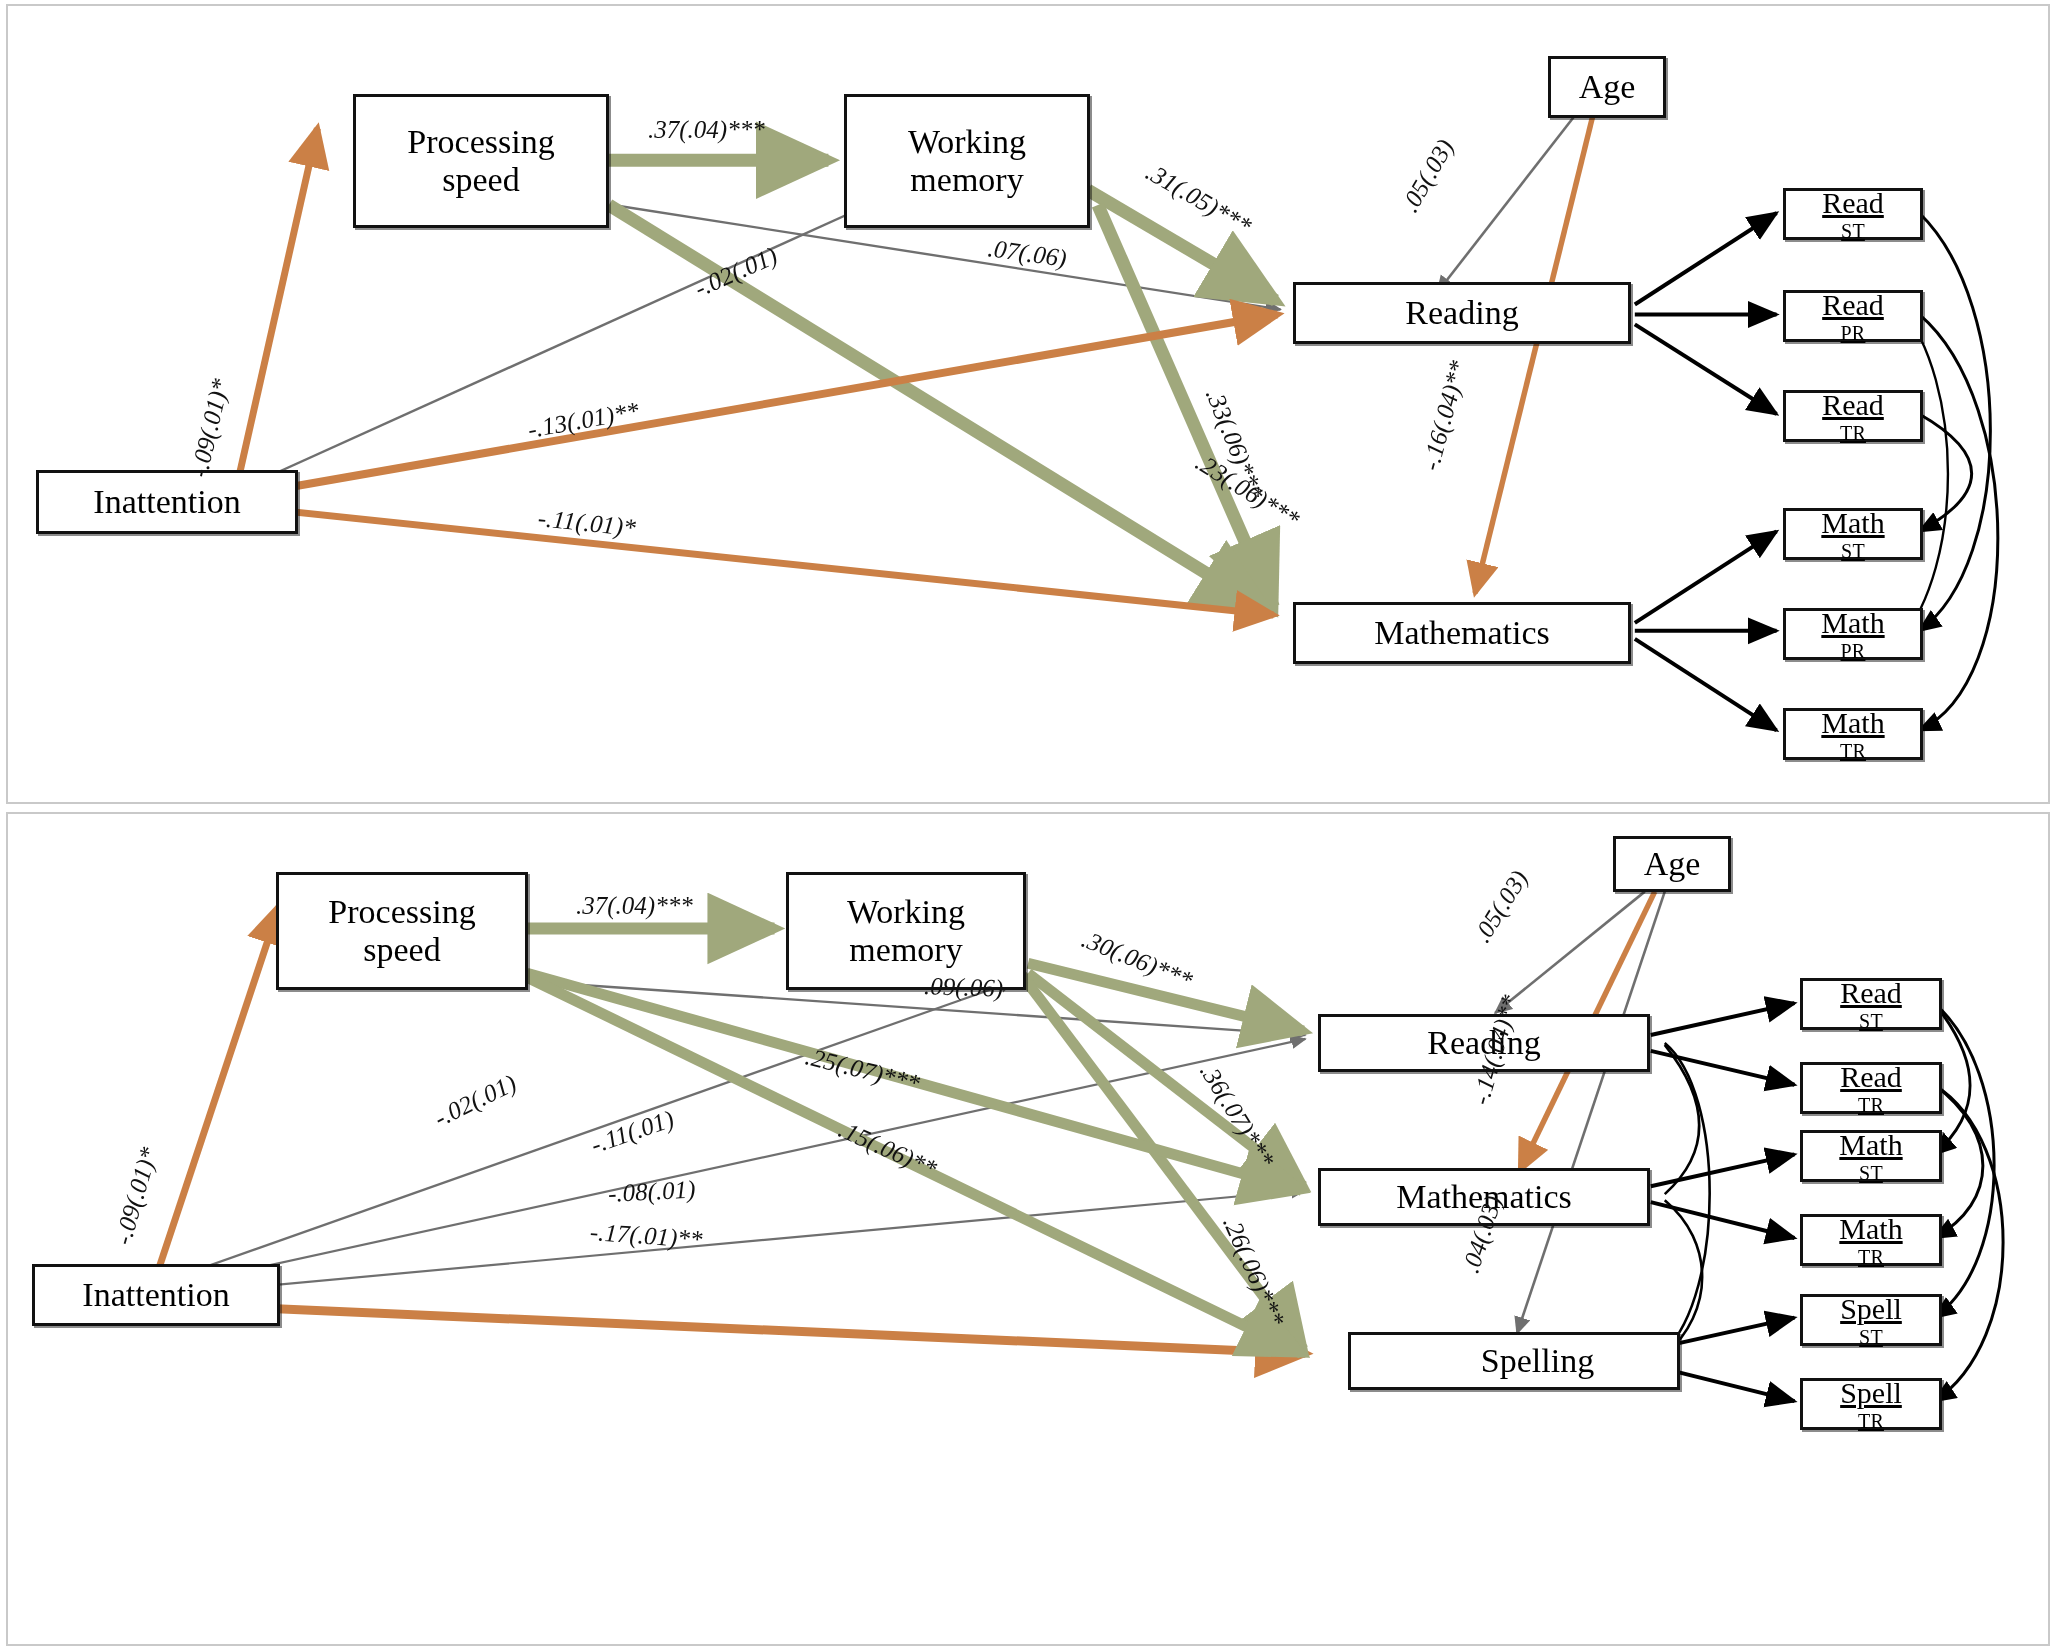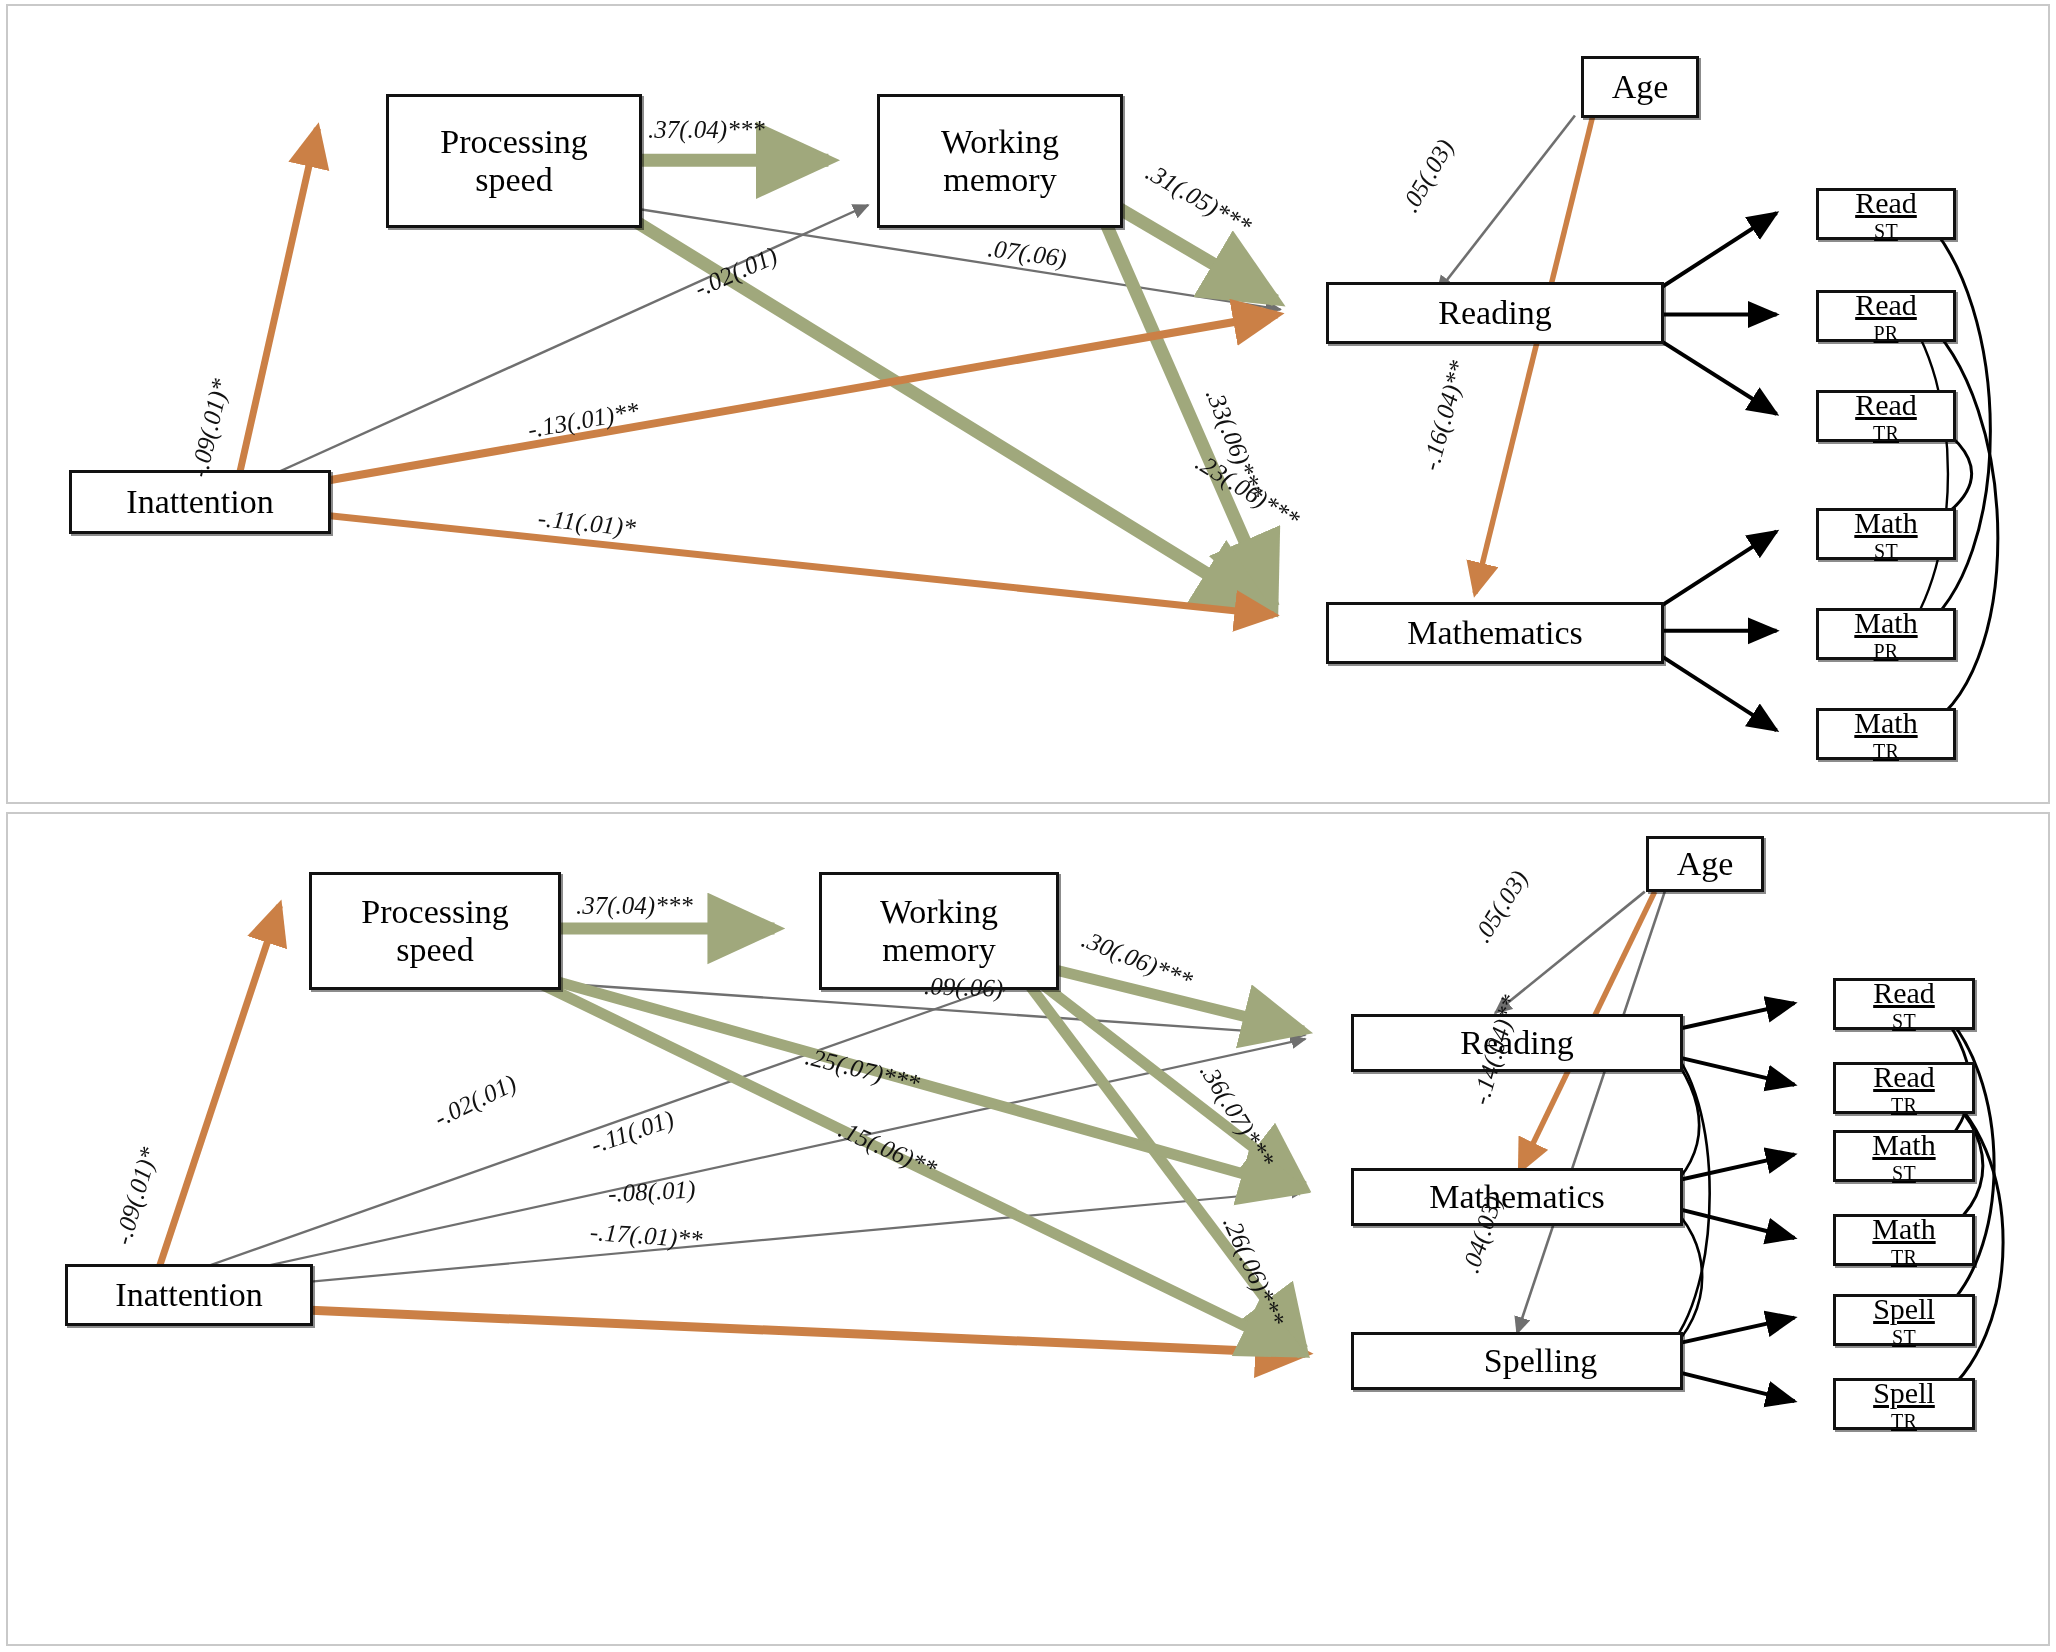--- a/index.html
+++ b/index.html
@@ -8,21 +8,20 @@
   .panel{position:absolute;left:6px;background:#fff;border:2px solid #c9c9c9;box-sizing:border-box;}
   #panel-a{top:4px;width:2044px;height:800px;}
   #panel-b{top:812px;width:2044px;height:834px;}
   .panel-svg{position:absolute;left:0;top:0;width:100%;height:100%;}
   .nodebox{
     position:absolute;background:#ffffff;border:3px solid #111;
     box-sizing:border-box;display:flex;align-items:center;justify-content:center;
     text-align:center;line-height:1.12;color:#000;
     box-shadow:2px 2px 0 rgba(0,0,0,.45);
     z-index:5;
-    margin-left:33px;
   }
   .nodebox span{display:block;padding:0 4px;}
   .f-latent{font-size:34px;}
   .f-ind{font-size:30px;text-decoration:underline;}
   .ind-sub{font-size:20px;vertical-align:sub;letter-spacing:.2px;}
   .pathlabel{
     position:absolute;z-index:7;font-size:25px;color:#111;white-space:nowrap;
     font-family:"Liberation Serif", serif;font-style:italic;
     transform-origin:left center;pointer-events:none;
   }
@@ -245,21 +244,21 @@
       </div>
 
     <div class="nodebox f-latent" style="left:1310px;top:200px;width:332px;height:58px;">
       <span>Reading</span>
       </div>
 
     <div class="nodebox f-latent" style="left:1310px;top:354px;width:332px;height:58px;">
       <span>Mathematics</span>
       </div>
 
-    <div class="nodebox f-latent" style="left:1310px;top:518px;width:332px;height:58px;padding-left:47px;">
+    <div class="nodebox f-latent" style="left:1340px;top:518px;width:332px;height:58px;padding-left:47px;">
       <span>Spelling</span>
       </div>
 
     <div class="nodebox f-ind" style="left:1792px;top:164px;width:142px;height:52px;">
       <span>
           <span>Read</span>
           <span class="ind-sub">ST</span>
         </span>
       </div>
     <div class="nodebox f-ind" style="left:1792px;top:248px;width:142px;height:52px;">

